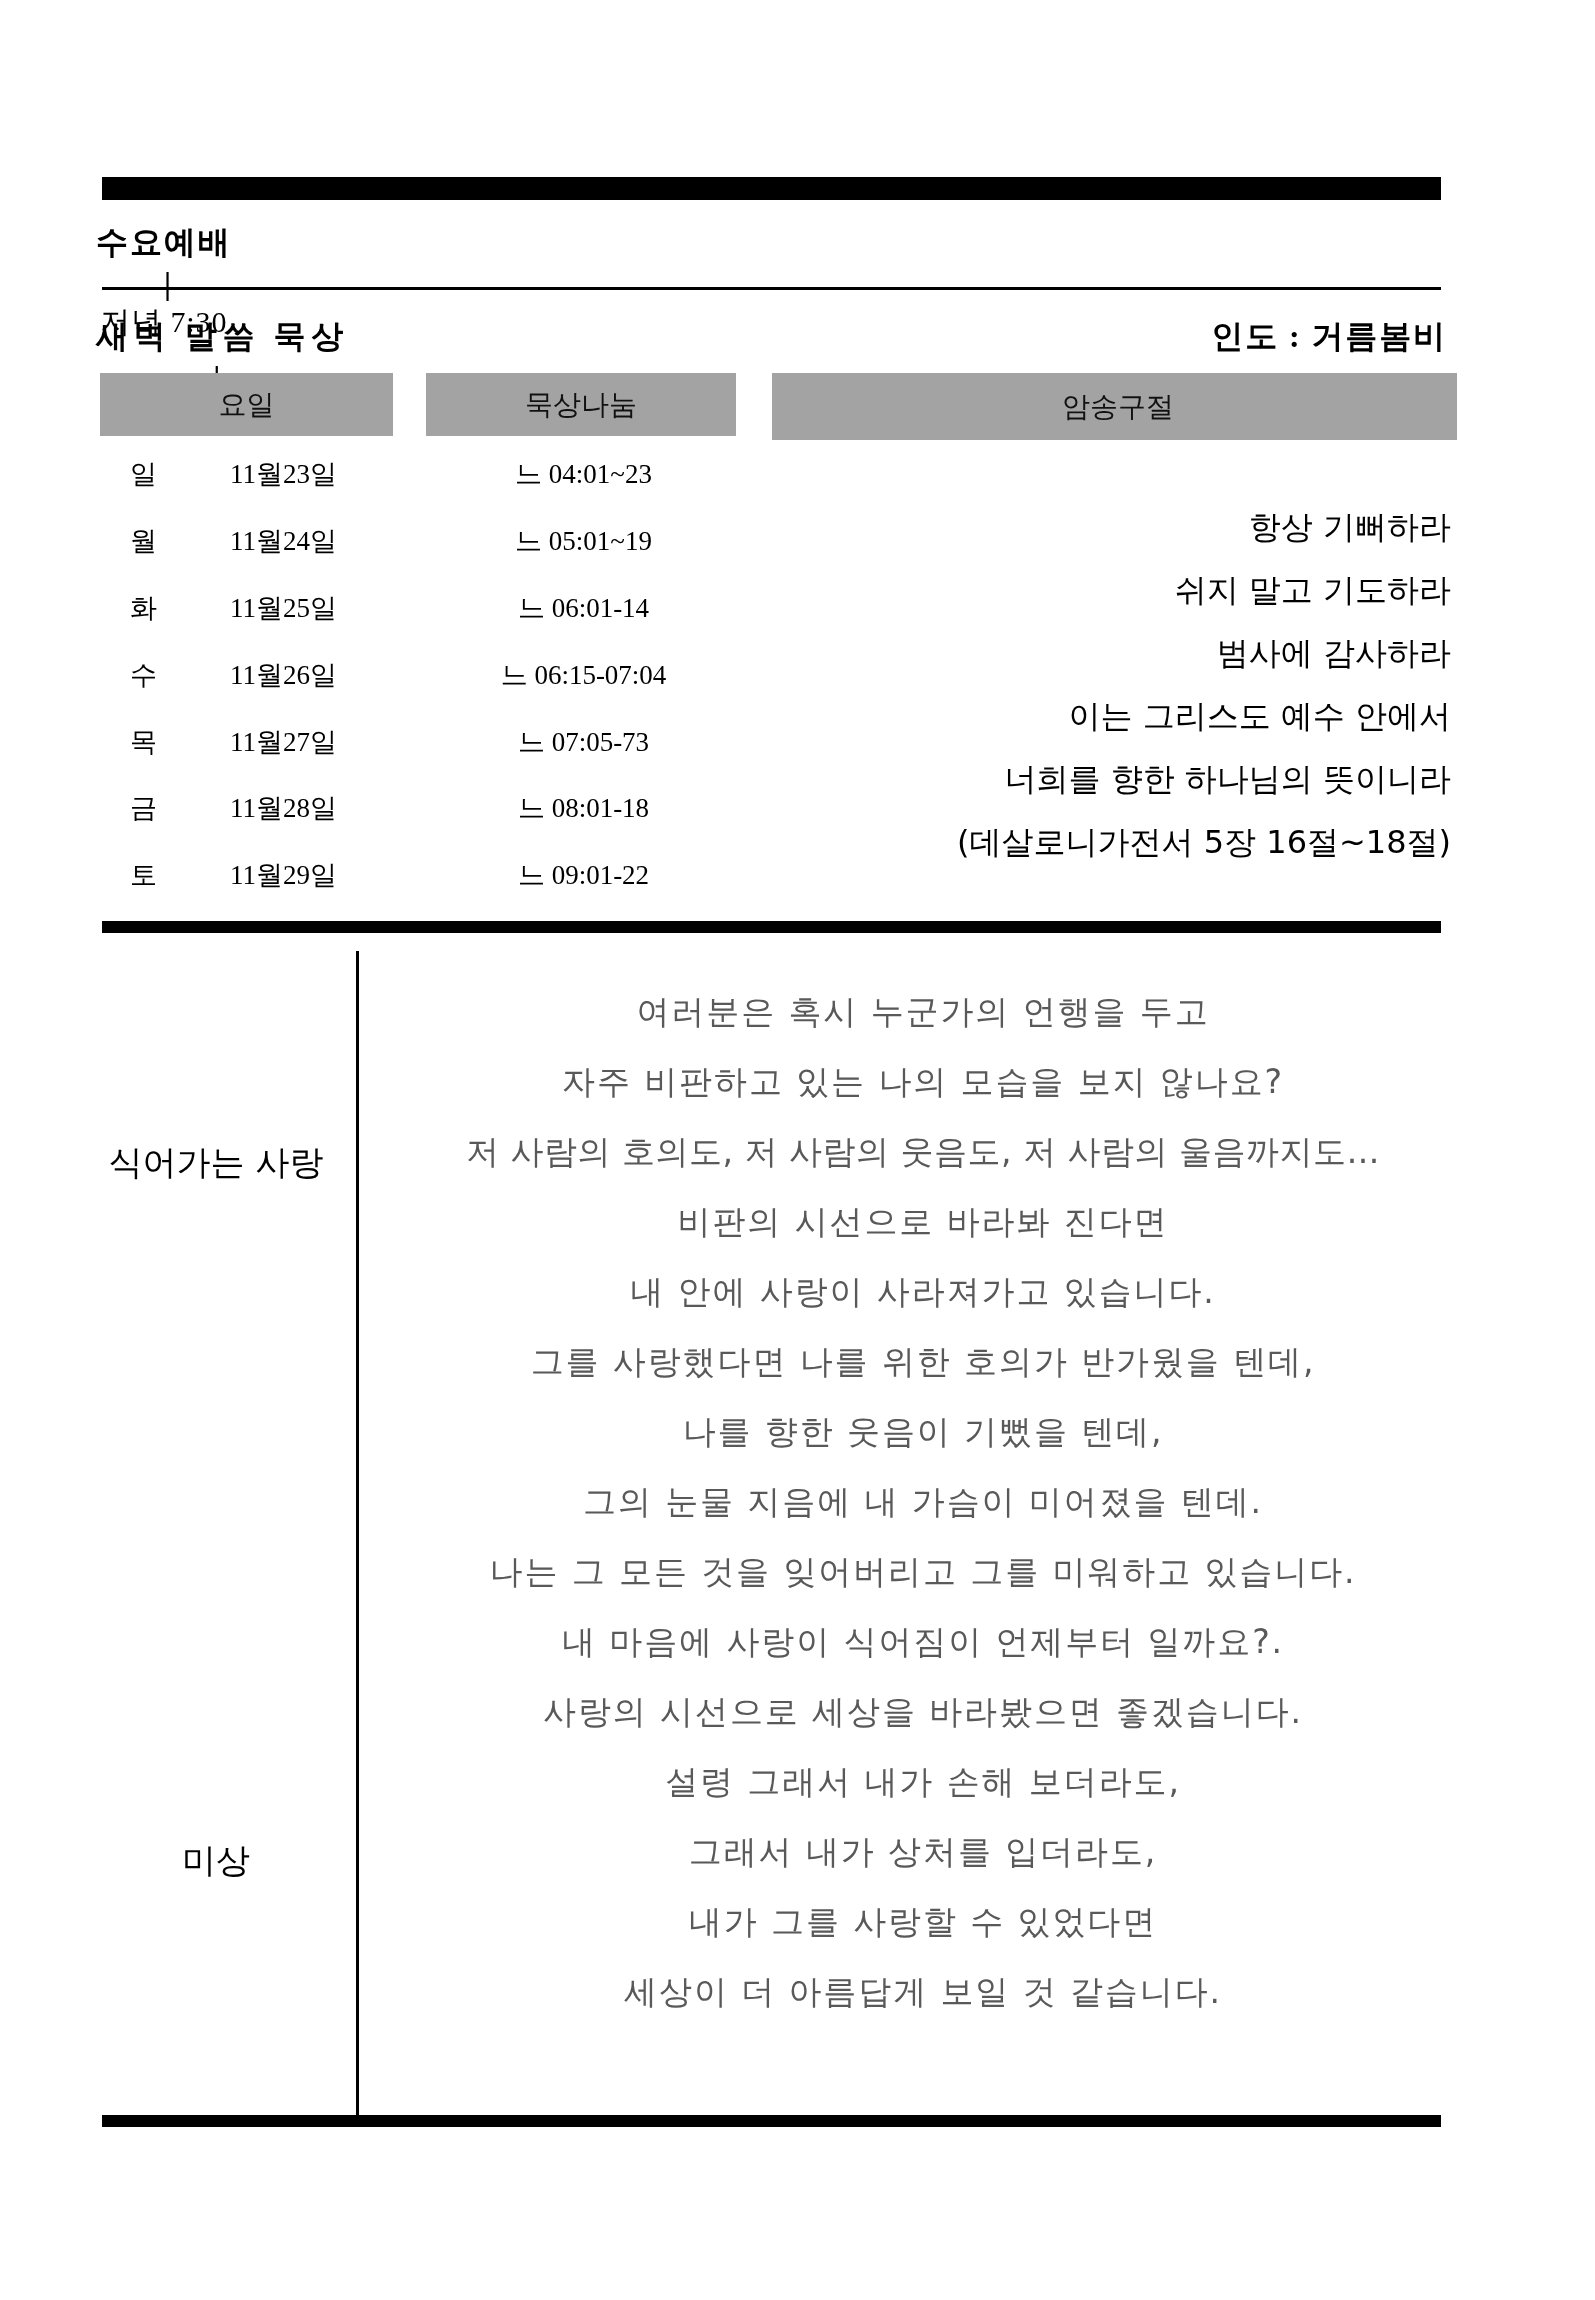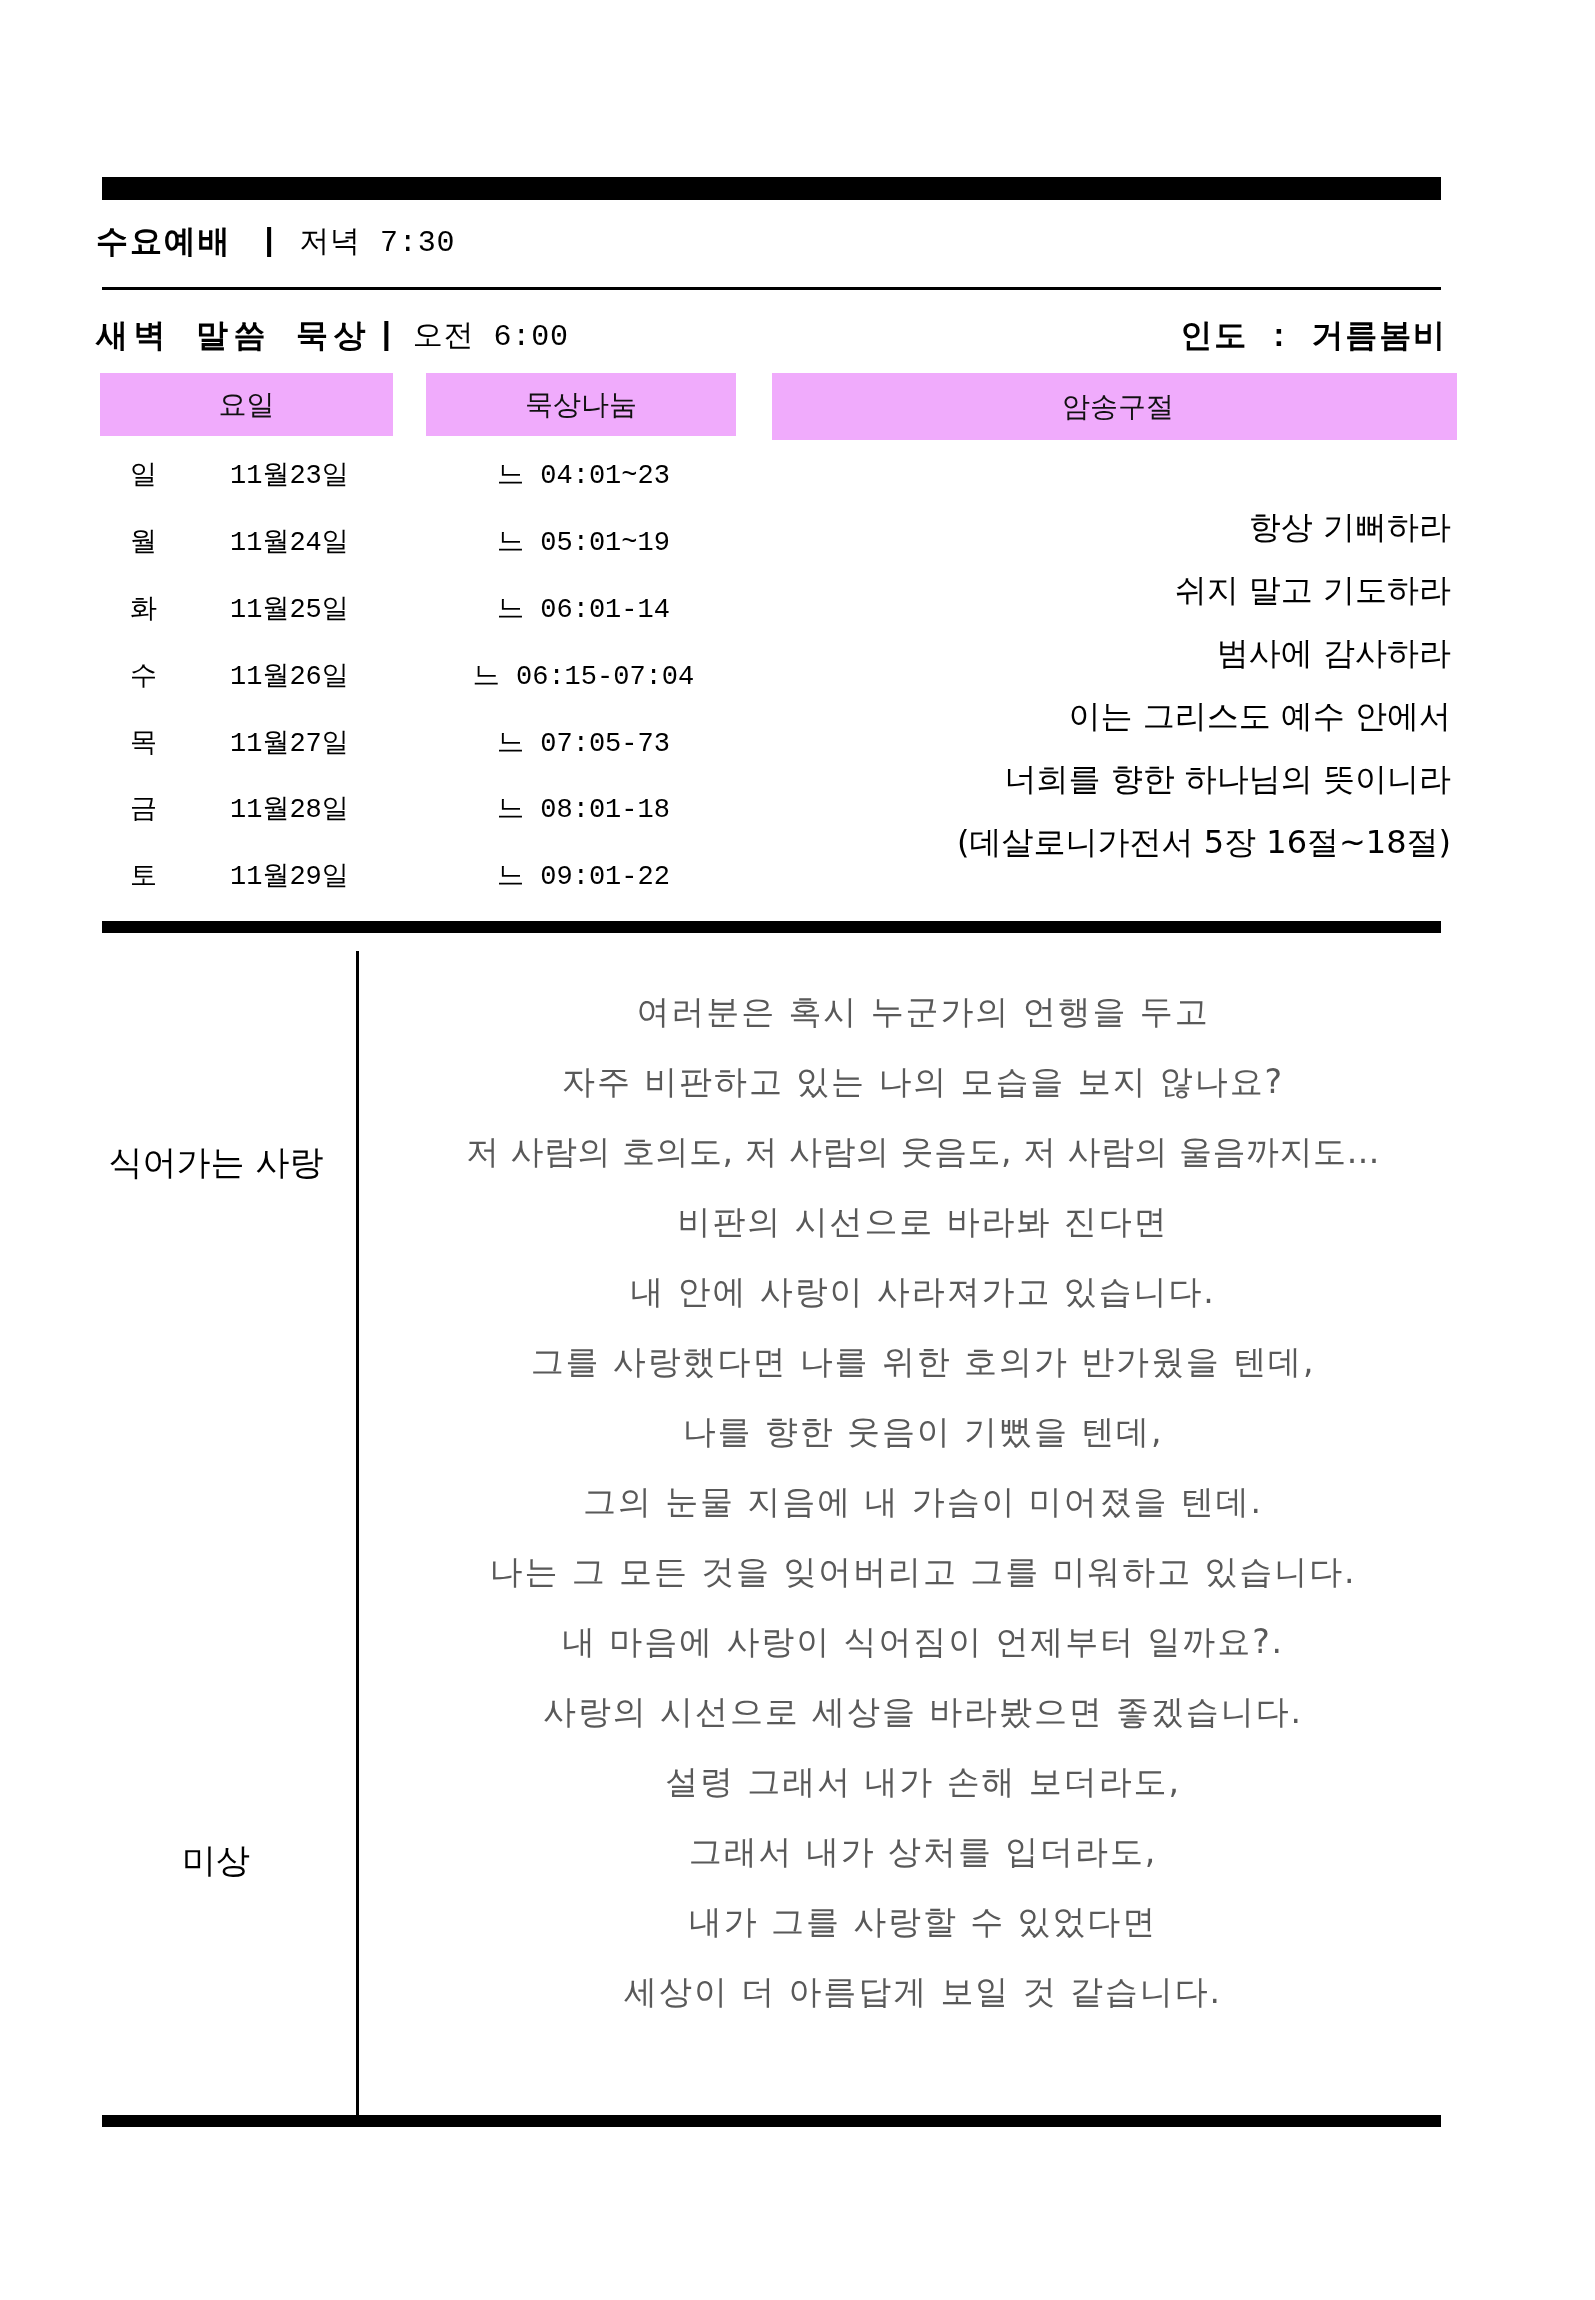--- a/index.html
+++ b/index.html
@@ -1,33 +1,33 @@
 <!DOCTYPE html>
 <html style="font-size:15px"><head>
   <meta charset="utf-8">
   <style>
     html, body { margin: 0; padding: 0; background: #ffffff; }
     body { width: 1595px; height: 2300px; position: relative; overflow: hidden;
            font-family: "DejaVu Serif", "Liberation Serif", serif; color: #000; }
     .bar { position: absolute; background: #000; }
-    .serif { font-family: Liberation Mono, monospace; }
+    .serif { font-family: Liberation Serif, serif; flex-direction: column; }
     .sans { font-family: "DejaVu Sans", "Liberation Sans", sans-serif; }
 
     
     .svc-row { position: absolute; left: 96px; height: 41px; display: flex; align-items: center;
                white-space: nowrap; }
     .svc-title { font-weight: bold; font-size: 32px; letter-spacing: 1.9px; }
     .svc-sep { font-weight: bold; font-size: 32px; margin: 0 20.4px 0 28px; }
     .svc-time { font-size: 30px; letter-spacing: 0.9px; }
 
     .leader { position: absolute; right: 148px; top: 315px; height: 41px; display: flex; align-items: center;
               font-weight: bold; font-size: 32px; letter-spacing: 1.9px; white-space: nowrap; }
 
     
-    .th { position: absolute; top: 373px; height: 63px; background: #f0abfc;
+    .th { position: absolute; top: 373px; height: 63px; background: #a3a3a3;
           display: flex; align-items: center; justify-content: center; font-size: 28px; color: #111; }
     .row { position: absolute; left: 100px; width: 668px; height: 41px; font-size: 27px; white-space: nowrap; }
     .row .day { position: absolute; left: 30px; top: 0; }
     .row .date { position: absolute; left: 130px; top: 0; }
     .row .ref { position: absolute; left: 299px; width: 369px; text-align: center; top: 0; }
 
     .verse { position: absolute; left: 772px; width: 679px; top: 496px; text-align: right;
              font-size: 32px; line-height: 63px; }
     .verse div { white-space: nowrap; }
 

